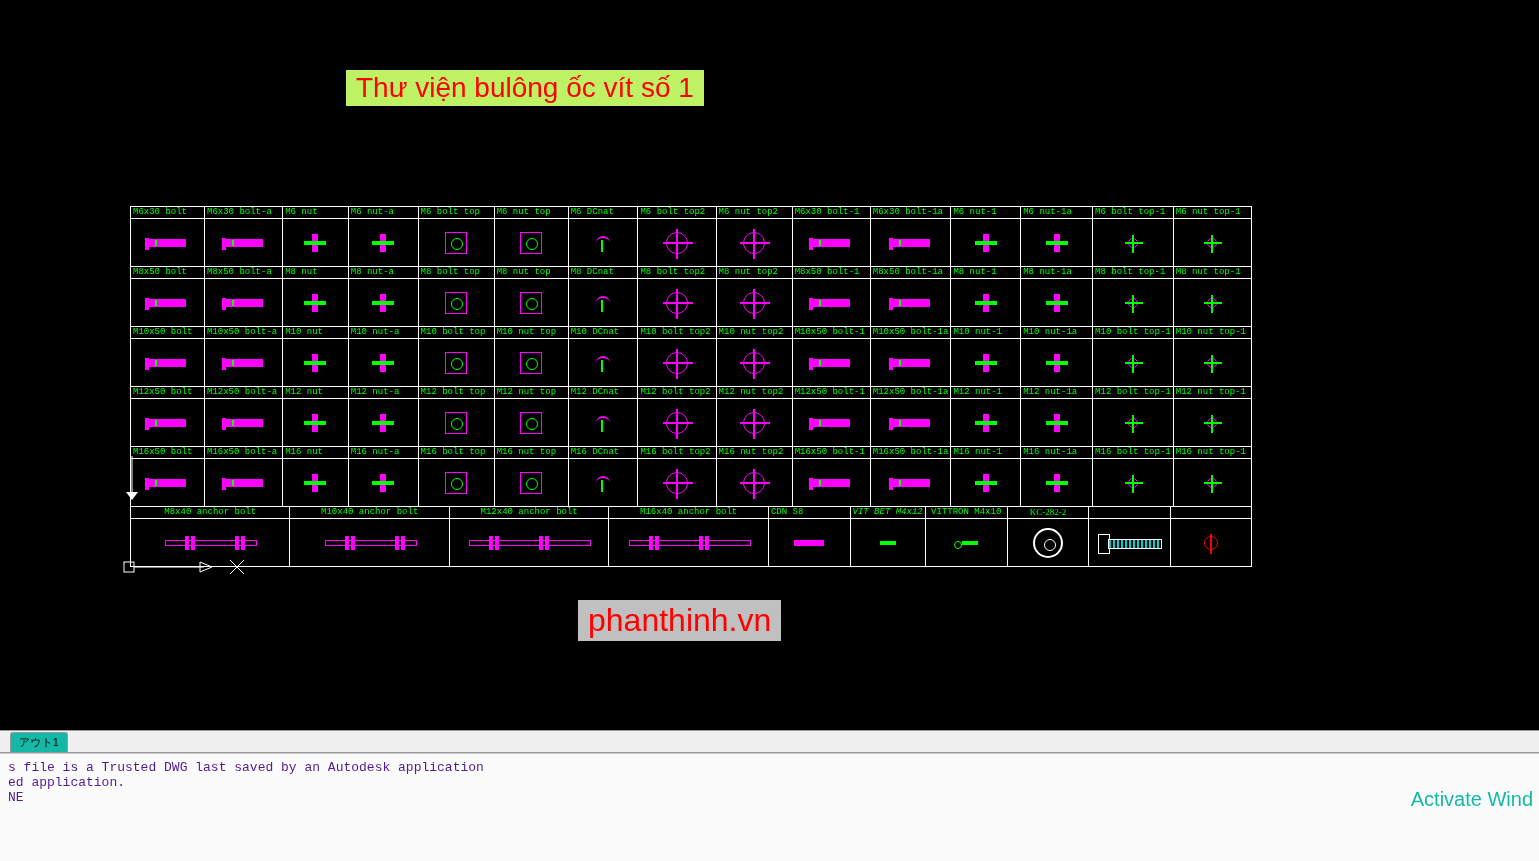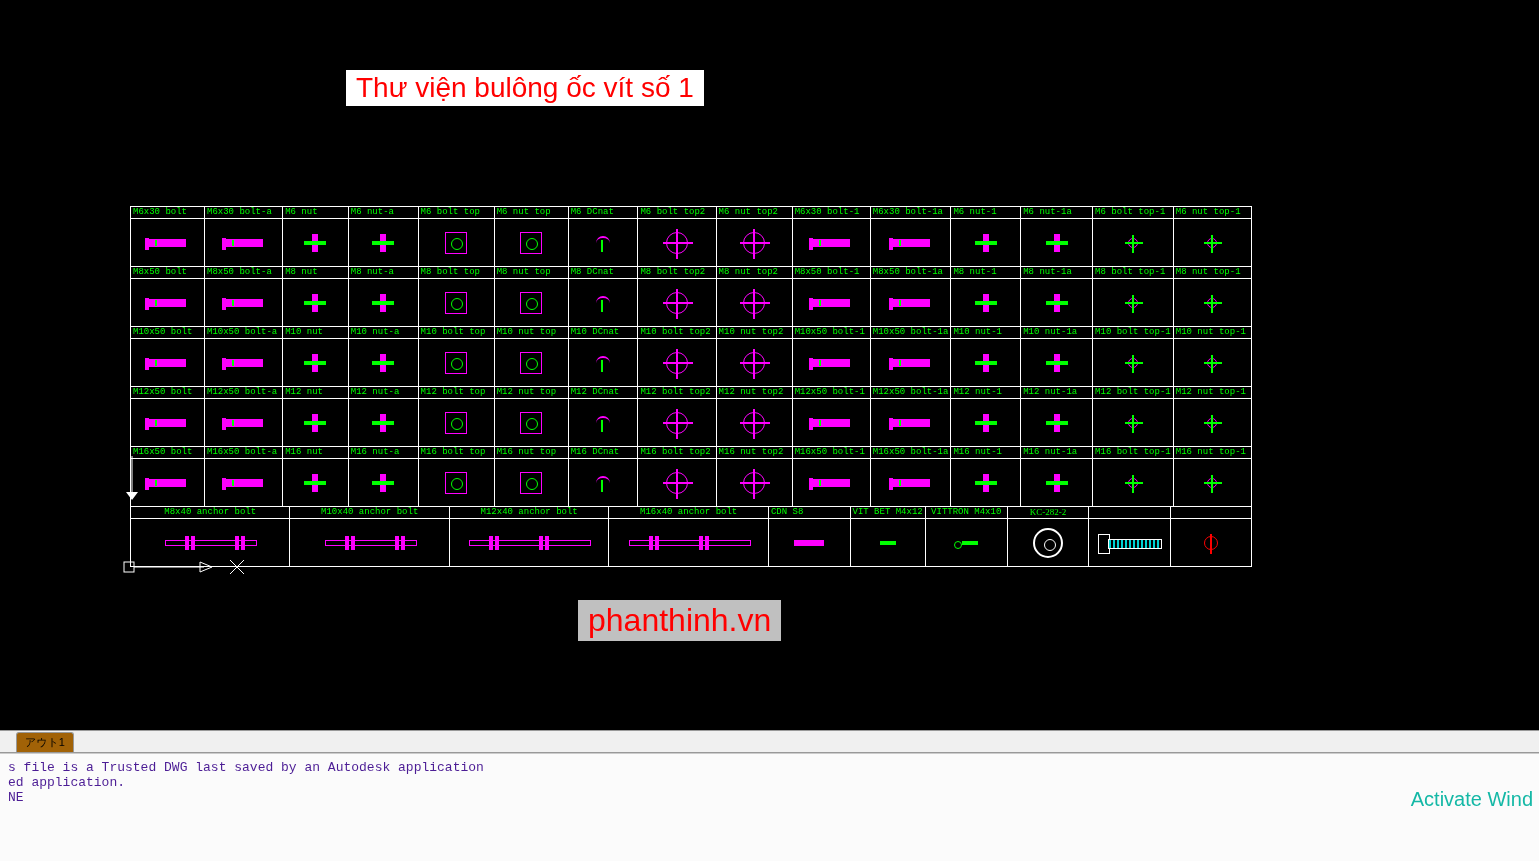--- a/index.html
+++ b/index.html
@@ -4,21 +4,21 @@
 <style>
   * { box-sizing: border-box; margin: 0; padding: 0; }
   html, body { width: 1539px; height: 861px; overflow: hidden; font-family: "Segoe UI", Arial, sans-serif; }
   body { background: #000; position: relative; }
 
   .canvas { position: absolute; left: 0; top: 0; width: 100%; height: 730px; background: #000; }
 
   .title-box {
     position: absolute;
     left: 346px; top: 70px;
-    background: #ffffff;
+    background: #bef264;
     color: #ff0000;
     font-size: 28px;
     padding: 2px 10px;
     font-weight: 400;
   }
   .footer-box {
     position: absolute;
     left: 578px; top: 600px;
     background: #c0c0c0;
     color: #ff0000;
@@ -116,22 +116,22 @@
     color: #fff; font-size: 12px; font-family: monospace;
   }
 
   
   .tab-strip {
     position: absolute; left: 0; top: 730px; right: 0; height: 23px;
     background: #f0f0f0; border-top: 1px solid #999; border-bottom: 1px solid #999;
     font-size: 12px; display: flex; align-items: flex-end;
   }
   .tab {
-    background: #a16207; border: 1px solid #999; border-bottom: none;
-    padding: 2px 8px; font-size: 11px; margin-left: 16px;
+    background: #14b8a6; border: 1px solid #999; border-bottom: none;
+    padding: 2px 8px; font-size: 11px; margin-left: 10px;
     border-radius: 3px 3px 0 0;
     text-align: center;
   }
   .cmd-window {
     position: absolute; left: 0; top: 753px; right: 0; bottom: 0;
     background: #fbfbfb; border-top: 1px solid #ccc;
     font-family: "Courier New", monospace; font-size: 13px;
     color: #4c1d95; padding: 6px 8px;
     white-space: pre-line;
   }
@@ -639,21 +639,21 @@
             <div class="cell-body">
               <span class="glyph anchor big-anchor"></span>
             </div>
           </td>
           <td style="width: 82px;">
             <div class="hdr" style="">CDN S8</div>
             <div class="cell-body">
               <span class="glyph cdn"></span>
             </div>
           </td>
-          <td style="width: 64px;">
+          <td style="width: 64px; font-style: italic;">
             <div class="hdr" style="text-align: center;">VIT BET M4x12</div>
             <div class="cell-body">
               <span class="glyph vitbet"></span>
             </div>
           </td>
           <td style="width: 82px;">
             <div class="hdr" style="text-align: center;">VITTRON M4x10</div>
             <div class="cell-body">
               <span class="glyph vittron"></span>
             </div>

